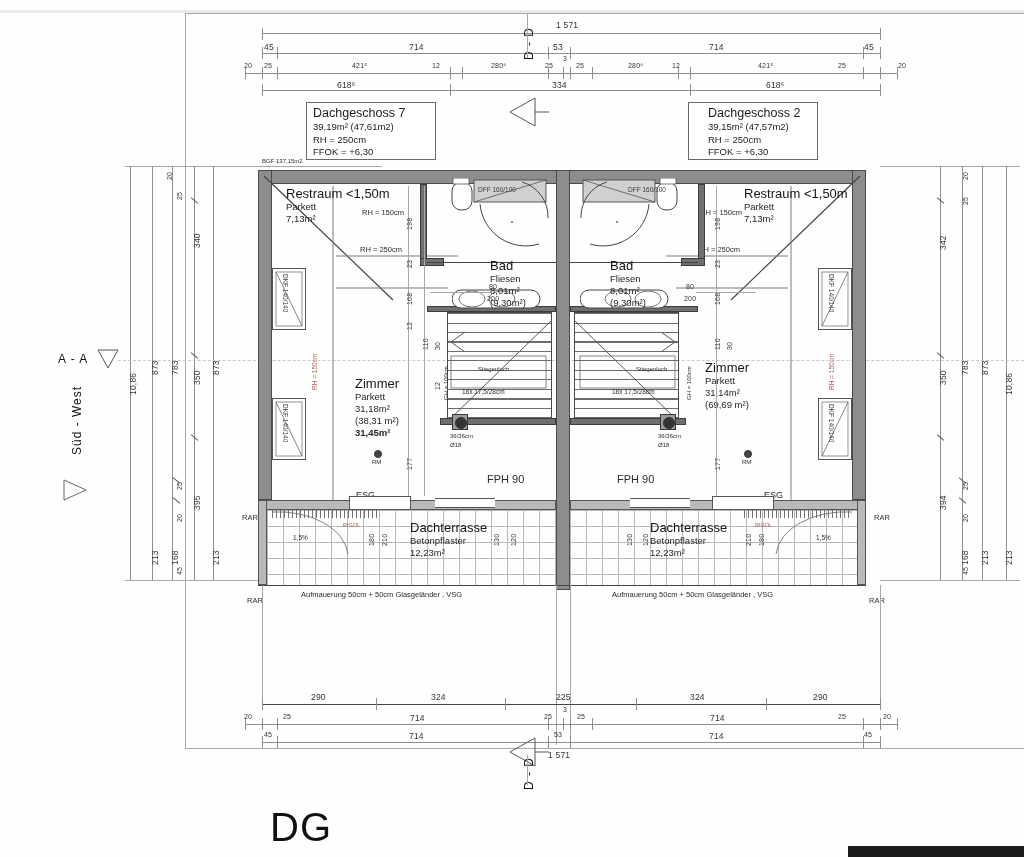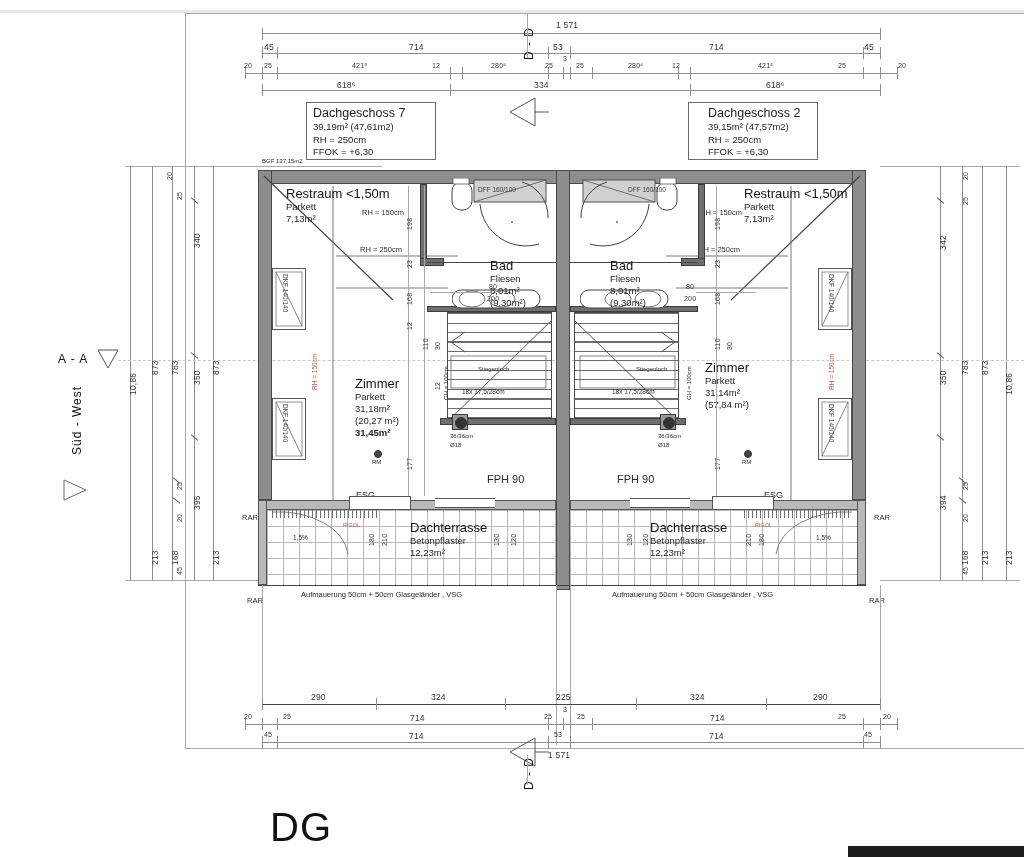--- a/index.html
+++ b/index.html
@@ -224,21 +224,21 @@
   <div class="dim sm" style="left:758px;top:62px;">421⁵</div>
   <div class="dim sm" style="left:838px;top:62px;">25</div>
   <div class="dim sm" style="left:898px;top:62px;">20</div>
 
   <div class="hline" style="left:262px;top:90px;width:618px;"></div>
   <div class="vline" style="left:262px;top:84px;height:12px;"></div>
   <div class="vline" style="left:450px;top:84px;height:12px;"></div>
   <div class="vline" style="left:690px;top:84px;height:12px;"></div>
   <div class="vline" style="left:880px;top:84px;height:12px;"></div>
   <div class="dim" style="left:337px;top:80px;">618⁶</div>
-  <div class="dim" style="left:534px;top:80px;">334</div>
+  <div class="dim" style="left:552px;top:80px;">334</div>
   <div class="dim" style="left:766px;top:80px;">618⁶</div>
 
   <div class="sectionlabel vert" style="left:522px;top:60px;">D - D</div>
   <svg class="abs" style="left:505px;top:95px;" width="45" height="35">
     <polygon points="5,17 30,3 30,31" fill="none" stroke="#555" stroke-width="1"></polygon>
     <line x1="30" y1="17" x2="44" y2="17" stroke="#555" stroke-width="1"></line>
   </svg>
   <div class="vline thin" style="left:527px;top:13px;height:45px;"></div>
 
   <div class="infobox" style="left:306px;top:102px;width:130px;height:58px;">
@@ -475,28 +475,28 @@
 
   <div class="pipebox" style="left:660px;top:414px;width:16px;height:16px;"></div>
   <div class="circsym" style="left:663px;top:417px;width:10px;height:10px;background:#333;"></div>
   <div class="slabel" style="left:658px;top:433px;font-size:6px;">36/36cm</div>
   <div class="slabel" style="left:658px;top:442px;font-size:6px;">Ø18</div>
 
   <div class="roomlabel" style="left:355px;top:376px;">
     <div class="rname">Zimmer</div>
     <div class="rsub">Parkett</div>
     <div class="rsub">31,18m²</div>
-    <div class="rsub">(20,27 m²)</div>
+    <div class="rsub">(38,31 m²)</div>
     <div class="rsub b">31,45m²</div>
   </div>
   <div class="roomlabel" style="left:705px;top:360px;">
     <div class="rname">Zimmer</div>
     <div class="rsub">Parkett</div>
     <div class="rsub">31,14m²</div>
-    <div class="rsub">(57,84 m²)</div>
+    <div class="rsub">(69,69 m²)</div>
   </div>
 
   <div class="win" style="left:272px;top:268px;width:34px;height:62px;"></div>
   <svg class="abs" style="left:274px;top:270px;" width="30" height="58">
     <rect x="2" y="2" width="26" height="54" fill="none" stroke="#777" stroke-width="0.8"></rect>
     <line x1="2" y1="2" x2="28" y2="56" stroke="#666" stroke-width="0.8"></line>
   </svg>
   <div class="winlabel" style="left:289px;top:274px;transform:rotate(90deg);">DKF 140/140</div>
 
   <div class="win" style="left:272px;top:398px;width:34px;height:62px;"></div>

